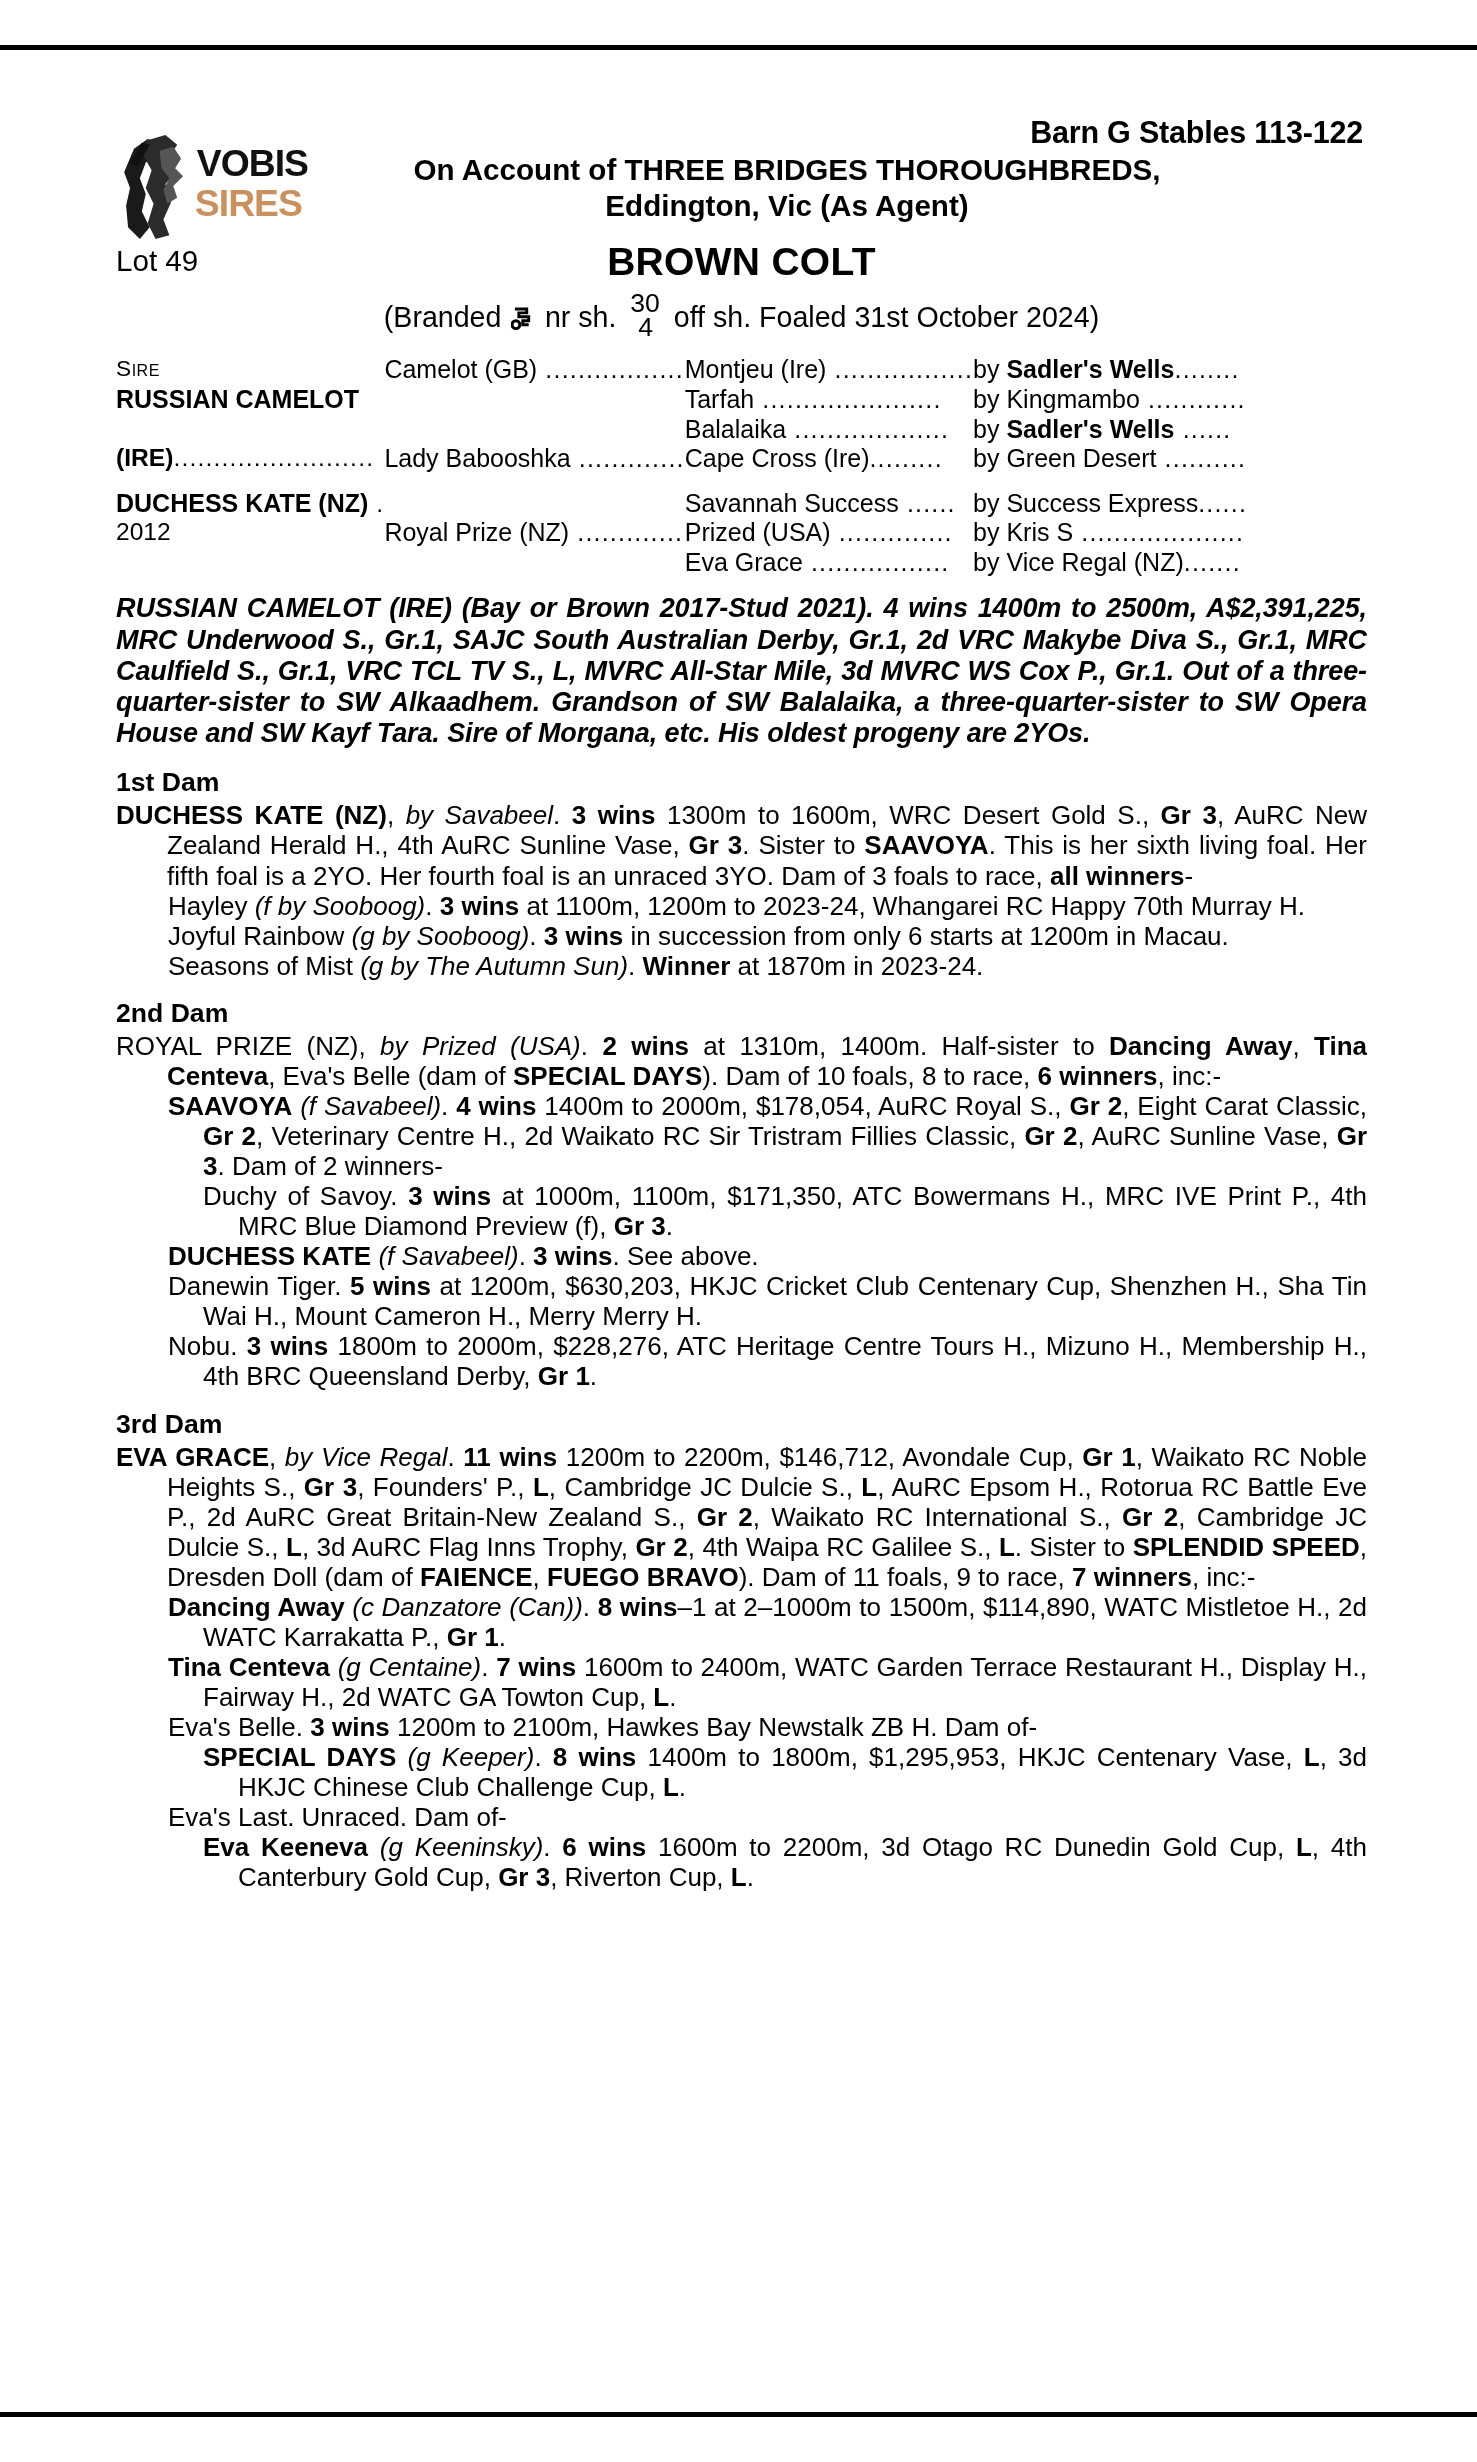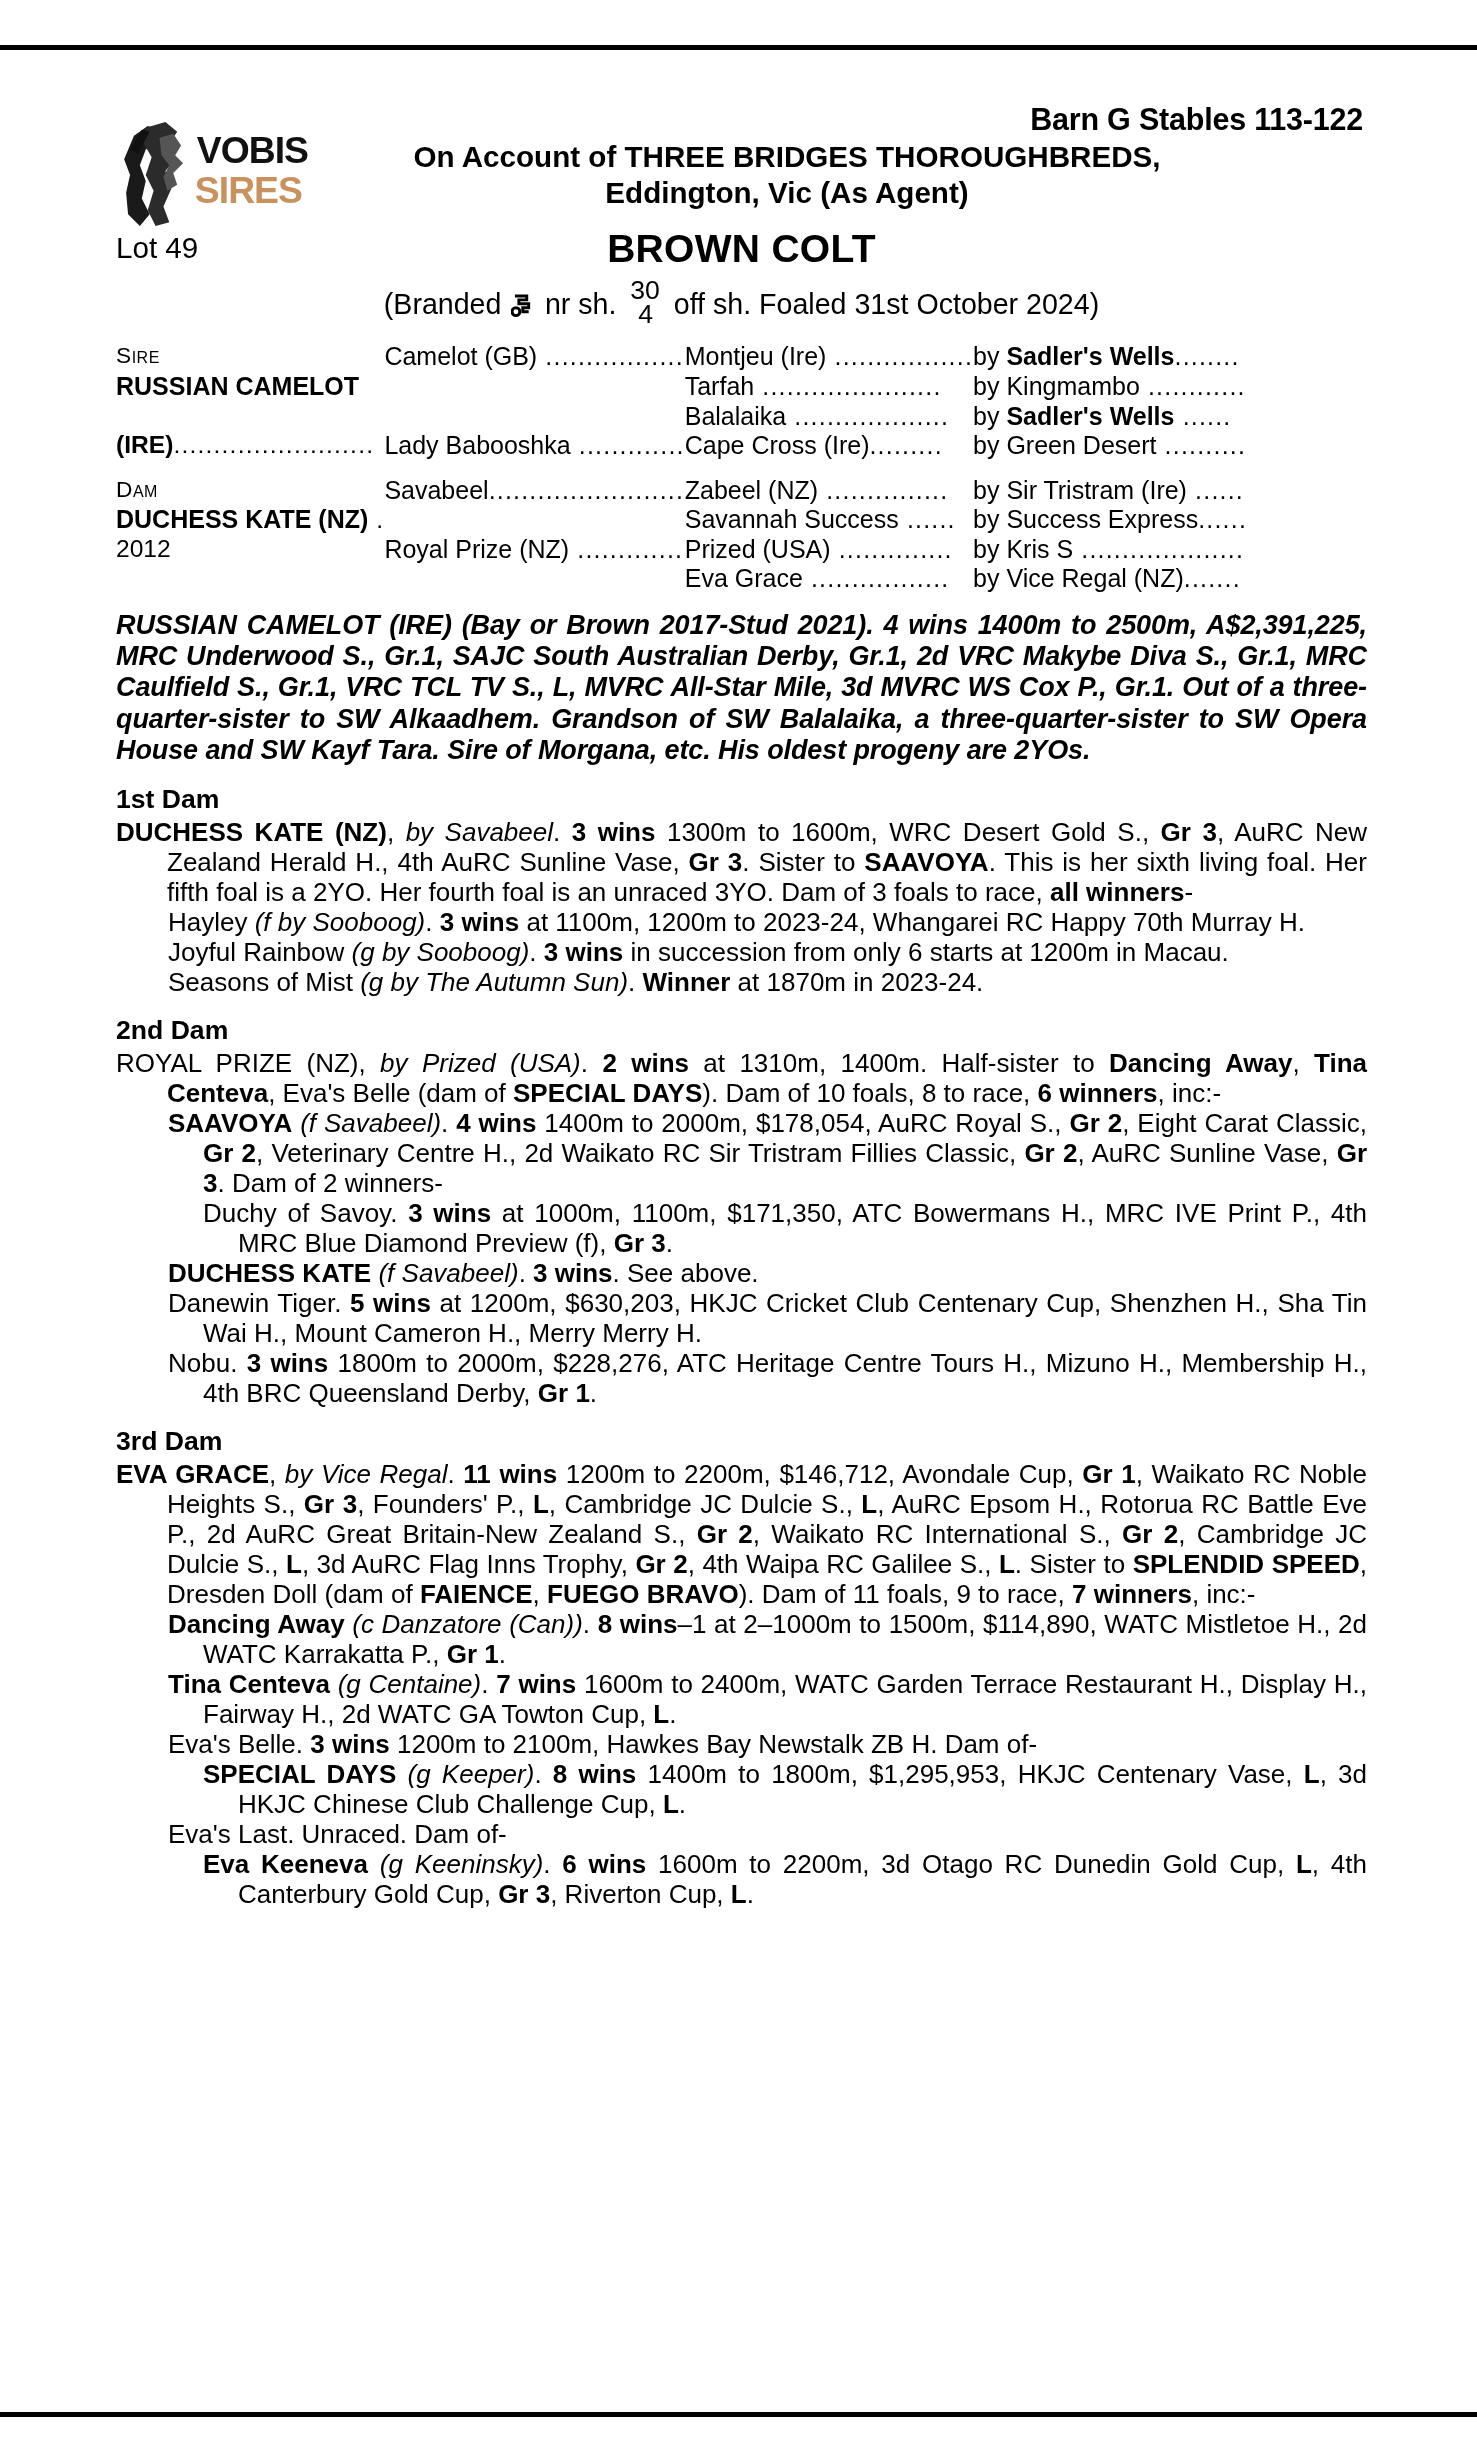--- a/index.html
+++ b/index.html
@@ -56,21 +56,21 @@
     height: 110px;
   }
   .logo svg { display:block; }
 
   .barn {
     text-align: right;
     font-weight: bold;
     font-size: 30.5px;
     letter-spacing: -0.2px;
     padding-right: 3.9px;
-    margin-top: 3px;
+    margin-top: 16px;
   }
   .account {
     text-align: center;
     font-weight: bold;
     font-size: 29.6px;
     line-height: 1.22;
     padding-left: 91px;
     margin-top: 2px;
   }
 
@@ -264,26 +264,20 @@
       </tr>
       <tr class="r">
         <td class="col-a"><b>(IRE)</b><span class="dots">.........................</span></td>
         <td class="col-b gen2"><span>Lady Babooshka</span><span class="dots"> .............</span></td>
         <td class="col-c gen3"><span>Cape Cross (Ire)</span><span class="dots">.........</span></td>
         <td class="col-d gen3"><span>by </span><span>Green Desert</span><span class="dots"> ..........</span></td>
       </tr>
       <tr class="sp">
             <td colspan="4"></td>
           </tr>
-      <tr class="r">
-        <td class="col-a smallcaps">Dam</td>
-        <td class="col-b gen2"><span>Savabeel</span><span class="dots">........................</span></td>
-        <td class="col-c gen3"><span>Zabeel (NZ)</span><span class="dots"> ...............</span></td>
-        <td class="col-d gen3"><span>by </span><span>Sir Tristram (Ire)</span><span class="dots"> ......</span></td>
-      </tr>
       <tr class="r">
         <td class="col-a"><b class="sire-name">DUCHESS KATE (NZ)</b><span class="dots"> .</span></td>
         <td class="col-b"></td>
         <td class="col-c gen3"><span>Savannah Success</span><span class="dots"> ......</span></td>
         <td class="col-d gen3"><span>by </span><span>Success Express</span><span class="dots">......</span></td>
       </tr>
       <tr class="r">
         <td class="col-a year">2012</td>
         <td class="col-b gen2"><span>Royal Prize (NZ)</span><span class="dots"> .............</span></td>
         <td class="col-c gen3"><span>Prized (USA)</span><span class="dots"> ..............</span></td>

